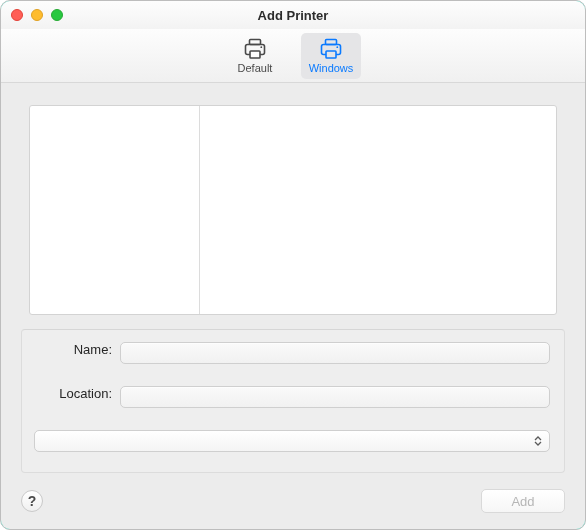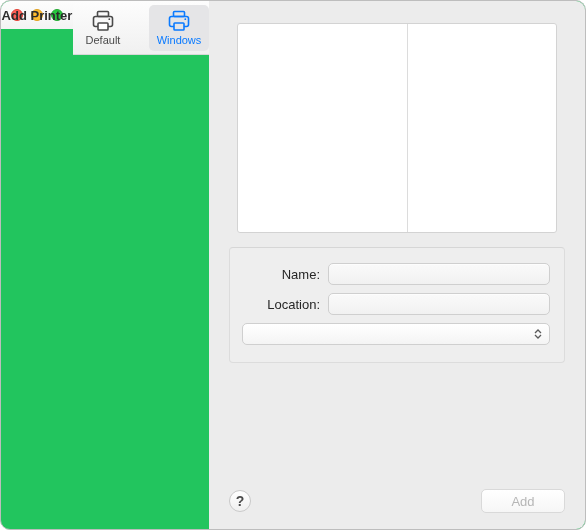--- a/index.html
+++ b/index.html
@@ -1,19 +1,19 @@
 <!DOCTYPE html>
 <html><head>
   <meta charset="utf-8">
   <style>
     * { margin: 0; padding: 0; box-sizing: border-box; font-family: -apple-system, "Helvetica Neue", Arial, sans-serif; -webkit-font-smoothing: antialiased; }
     body { background: #fff; width: 586px; height: 530px; overflow: hidden; position: relative; }
 
     
-    .window { width: 586px; height: 530px; background: #22c55e; border: 1px solid #bdbdbd; border-radius: 10px; display: flex; flex-direction: row; overflow: hidden; }
+    .window { width: 586px; height: 530px; background: #5eead4; border: 1px solid #bdbdbd; border-radius: 10px; display: flex; flex-direction: column; overflow: hidden; }
     .titlebar { height: 28px; background: linear-gradient(#fdfdfd, #f3f3f3); display: flex; align-items: center; padding: 0 10px; position: relative; }
     .traffic { display: flex; gap: 8px; }
     .traffic span { width: 12px; height: 12px; border-radius: 50%; display: inline-block; }
     .dot-close    { background: #ff5f57; border: 0.5px solid #e24238; }
     .dot-minimize { background: #febc2e; border: 0.5px solid #dfa023; }
     .dot-zoom     { background: #28c840; border: 0.5px solid #26a933; }
     .title { position: absolute; left: 0; right: 0; text-align: center; font-size: 13px; font-weight: 600; color: #2c2c2c; pointer-events: none; }
 
     .toolbar { height: 54px; background: linear-gradient(#fdfdfd, #f0f0f0); border-bottom: 1px solid #d8d8d8; display: flex; justify-content: center; align-items: flex-start; padding-top: 4px; }
     .tabgroup { display: flex; gap: 16px; }
@@ -24,22 +24,22 @@
     .tab.selected .tab-label { color: #0a7aff; }
     .tab svg { display: block; }
 
     .body { flex: 1; background: #ececec; display: flex; flex-direction: column; padding: 0; }
 
     .browse { margin: 22px 28px 14px 28px; height: 210px; display: flex; background: #fff; border: 1px solid #d3d3d3; border-radius: 3px; overflow: hidden; }
     .browse-left { width: 170px; border-right: 1px solid #dcdcdc; }
     .browse-right { flex: 1; }
 
     .form-panel { margin: 0 20px 0 20px; border: 1px solid #dcdcdc; border-top-color: #d6d6d6; border-radius: 4px; background: #eeeeee; padding: 12px 14px 14px 12px; }
-    .form-row { display: flex; align-items: center; height: 28px; }
-    .form-row + .form-row { margin-top: 2px; }
+    .form-row { display: flex; height: 28px; }
+    .form-row + .form-row { margin-top: 16px; }
     .form-label { width: 86px; text-align: right; padding-right: 8px; font-size: 13px; color: #262626; }
     .text-input {
       flex: 1; height: 22px; border: 1px solid #cfcfcf; border-radius: 5px;
       background: linear-gradient(#fafafa, #f1f1f1);
       box-shadow: inset 0 1px 0 rgba(255,255,255,0.6);
       font-size: 13px; padding: 0 6px; color: #333;
     }
     .popup {
       flex: 1; height: 22px; border: 1px solid #cfcfcf; border-radius: 5px;
       background: linear-gradient(#ffffff, #f4f4f4);

